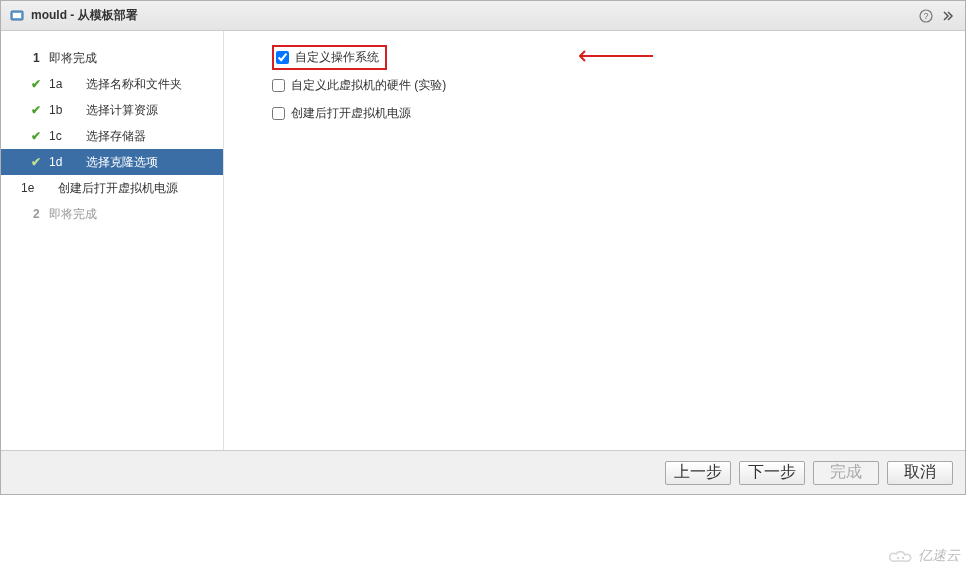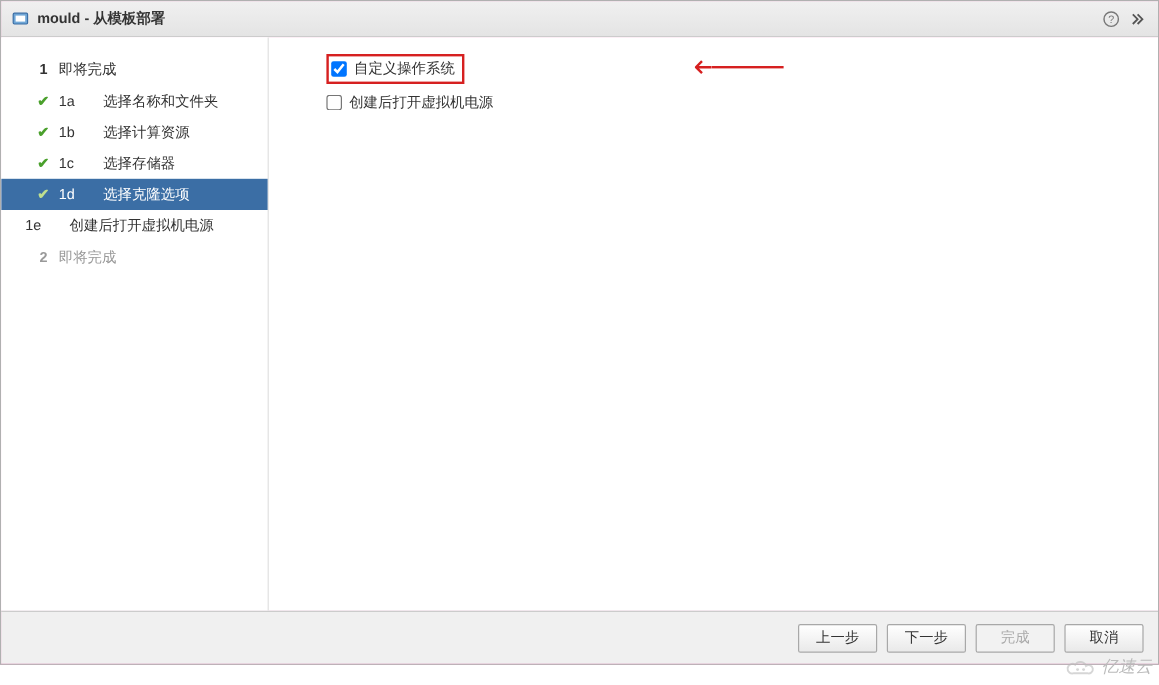--- a/index.html
+++ b/index.html
@@ -8,25 +8,25 @@
       font-size: 12px;
       color: #333;
       background: #fff;
       width: 966px;
       height: 571px;
       overflow: hidden;
       position: relative;
     }
     .dialog {
       width: 966px;
-      height: 554px;
+      height: 495px;
       border: 1px solid #b0b0b0;
       display: flex;
       flex-direction: column;
-      background: #f9a8d4;
+      background: #737373;
     }
     .titlebar {
       height: 30px;
       background: linear-gradient(#f0f0f0, #e4e4e4);
       border-bottom: 1px solid #ccc;
       display: flex;
       align-items: center;
       padding: 0 8px;
     }
     .titlebar .title-icon {
@@ -117,21 +117,21 @@
       align-items: center;
       justify-content: flex-end;
       padding: 0 12px;
       gap: 8px;
     }
     .btn {
       min-width: 66px;
       height: 24px;
       border: 1px solid #a8a8a8;
       background: linear-gradient(#ffffff, #e9e9e9);
-      font-size: 12px;
+      font-size: 16px;
       color: #333;
       border-radius: 2px;
       cursor: pointer;
     }
     .btn.disabled {
       color: #aaa;
       background: #f2f2f2;
       cursor: default;
     }
     .watermark {
@@ -232,20 +232,24 @@
 
       <div class="arrow-annot">
         <span class="arrow-head">
           <svg width="14" height="12" viewBox="0 0 14 12">
               <path d="M14 6 L2 6 M6 1 L1 6 L6 11" fill="none" stroke="#d62020" stroke-width="2"></path>
             </svg>
         </span>
         <span class="arrow-line"></span>
       </div>
 
+      <div class="checkbox-row">
+        <input type="checkbox" style="">
+        <label>自定义此虚拟机的硬件 (实验)</label>
+      </div>
 
       <div class="checkbox-row">
         <input type="checkbox" style="">
         <label>创建后打开虚拟机电源</label>
       </div>
 
     </div>
 
   </div>
 

